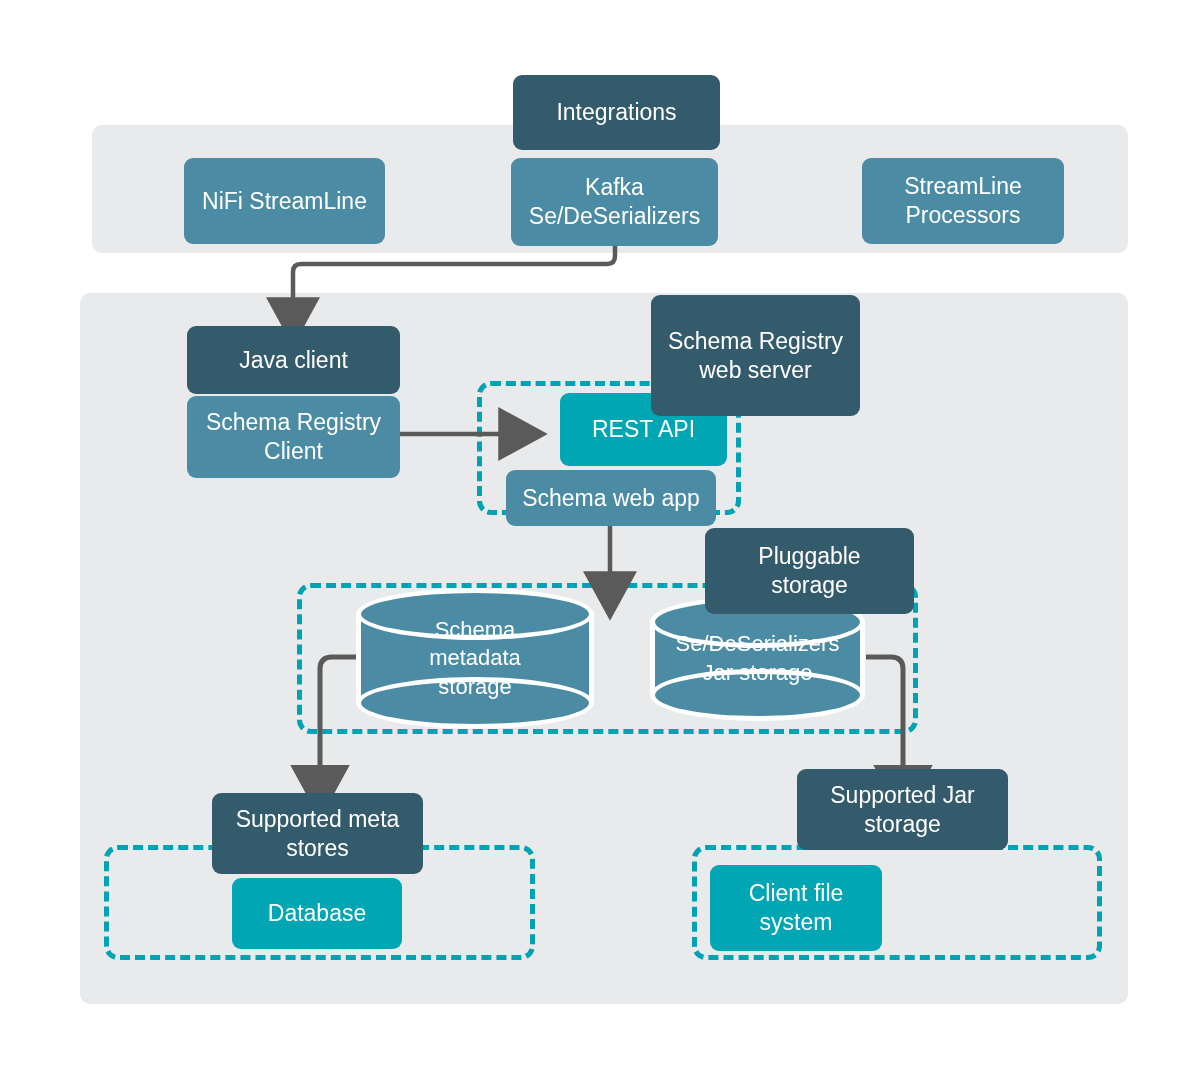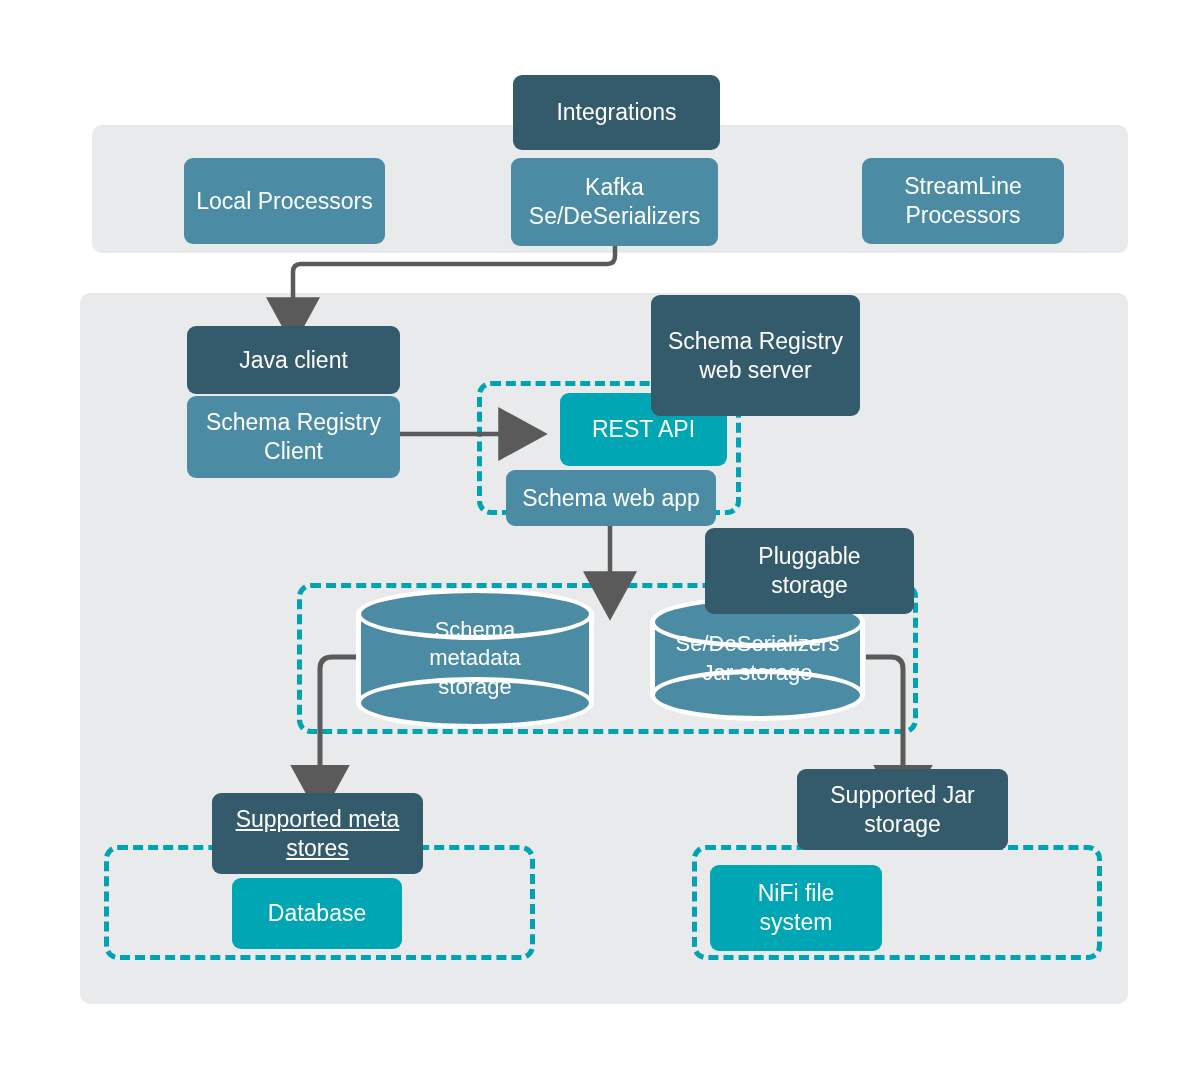--- a/index.html
+++ b/index.html
@@ -148,21 +148,21 @@
   </div>
 
   <div class="cyl" style="left:650px; top:596px; width:215px; height:125px;">
     <div class="body"></div>
     <div class="bottom"></div>
     <div class="top"></div>
     <div class="label">Se/DeSerializers
 Jar storage</div>
   </div>
 
-  <div class="node mid f23" style="left:184px; top:158px; width:201px; height:86px;">Local Processors</div>
+  <div class="node mid f23" style="left:184px; top:158px; width:201px; height:86px;">NiFi StreamLine</div>
 
   <div class="node mid f23" style="left:511px; top:158px; width:207px; height:88px;">Kafka
 Se/DeSerializers</div>
 
   <div class="node mid f23" style="left:862px; top:158px; width:202px; height:86px;">StreamLine
 Processors</div>
 
   <div class="node dark f23" style="left:187px; top:326px; width:213px; height:68px;">Java client</div>
 
   <div class="node dark f23" style="left:513px; top:75px; width:207px; height:75px;">Integrations</div>
@@ -173,25 +173,25 @@
   <div class="node teal f23" style="left:527px; top:393px; width:167px; height:73px;margin-left:33px;">REST API</div>
 
   <div class="node mid f23" style="left:506px; top:470px; width:210px; height:56px;">Schema web app</div>
 
   <div class="node dark f23" style="left:651px; top:295px; width:209px; height:121px;">Schema Registry
 web server</div>
 
   <div class="node dark f23" style="left:705px; top:528px; width:209px; height:86px;">Pluggable
 storage</div>
 
-  <div class="node dark f23" style="left:212px; top:793px; width:211px; height:81px;text-decoration:underline;">Supported meta
+  <div class="node dark f23" style="left:212px; top:793px; width:211px; height:81px;">Supported meta
 stores</div>
 
   <div class="node teal f23" style="left:232px; top:878px; width:170px; height:71px;">Database</div>
 
   <div class="node dark f23" style="left:797px; top:769px; width:211px; height:81px;">Supported Jar
 storage</div>
 
-  <div class="node teal f23" style="left:710px; top:865px; width:172px; height:86px;">NiFi file
+  <div class="node teal f23" style="left:710px; top:865px; width:172px; height:86px;">Client file
 system</div>
 
 
 </div>
 
 </body></html>

